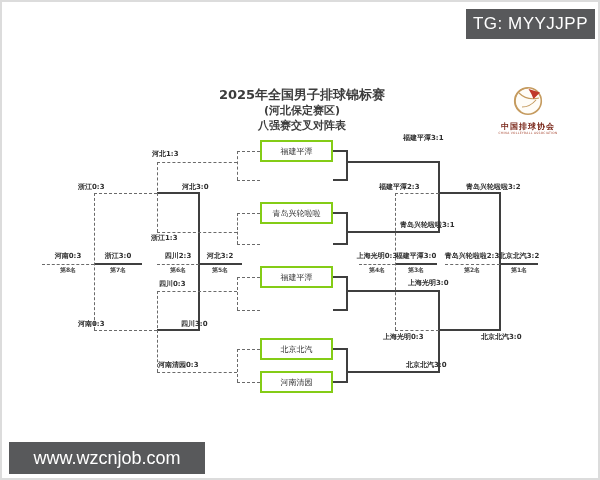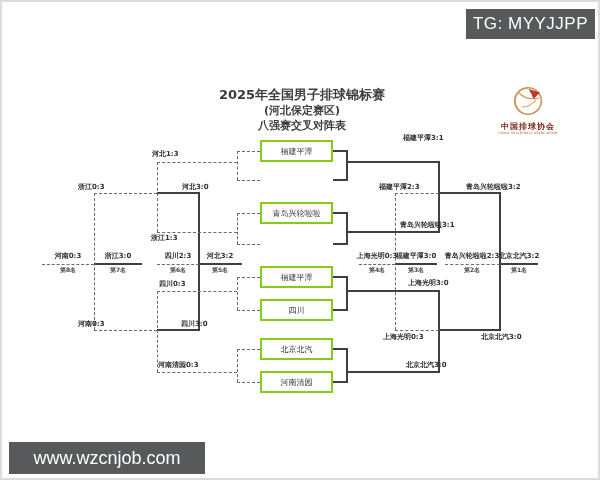--- a/index.html
+++ b/index.html
@@ -49,21 +49,20 @@
       <path d="M9 21 Q17 21 23 14" fill="none" stroke="#c59b5f" stroke-width="1.1"></path>
       <path d="M15.5 3 L27 6.5 L20.5 13 Q18.5 7.5 15.5 3 Z" fill="#c0392b"></path>
     </svg>
     <span class="cn">中国排球协会</span>
     <span class="en">CHINA VOLLEYBALL ASSOCIATION</span>
   </div>
 
   <div class="tbox" style="top:138px">福建平潭</div>
   <div class="tbox" style="top:200px">青岛兴轮啦啦</div>
   <div class="tbox" style="top:264px">福建平潭</div>
-  <div class="tbox" style="top:297px">四川</div>
   <div class="tbox" style="top:336px">北京北汽</div>
   <div class="tbox" style="top:369px">河南清园</div>
 
   <div class="sh" style="left:331px;top:148px;width:14px"></div>
   <div class="sh" style="left:331px;top:177px;width:14px"></div>
   <div class="sh" style="left:331px;top:210px;width:14px"></div>
   <div class="sh" style="left:331px;top:241px;width:14px"></div>
   <div class="sh" style="left:331px;top:274px;width:14px"></div>
   <div class="sh" style="left:331px;top:307px;width:14px"></div>
   <div class="sh" style="left:331px;top:346px;width:14px"></div>

